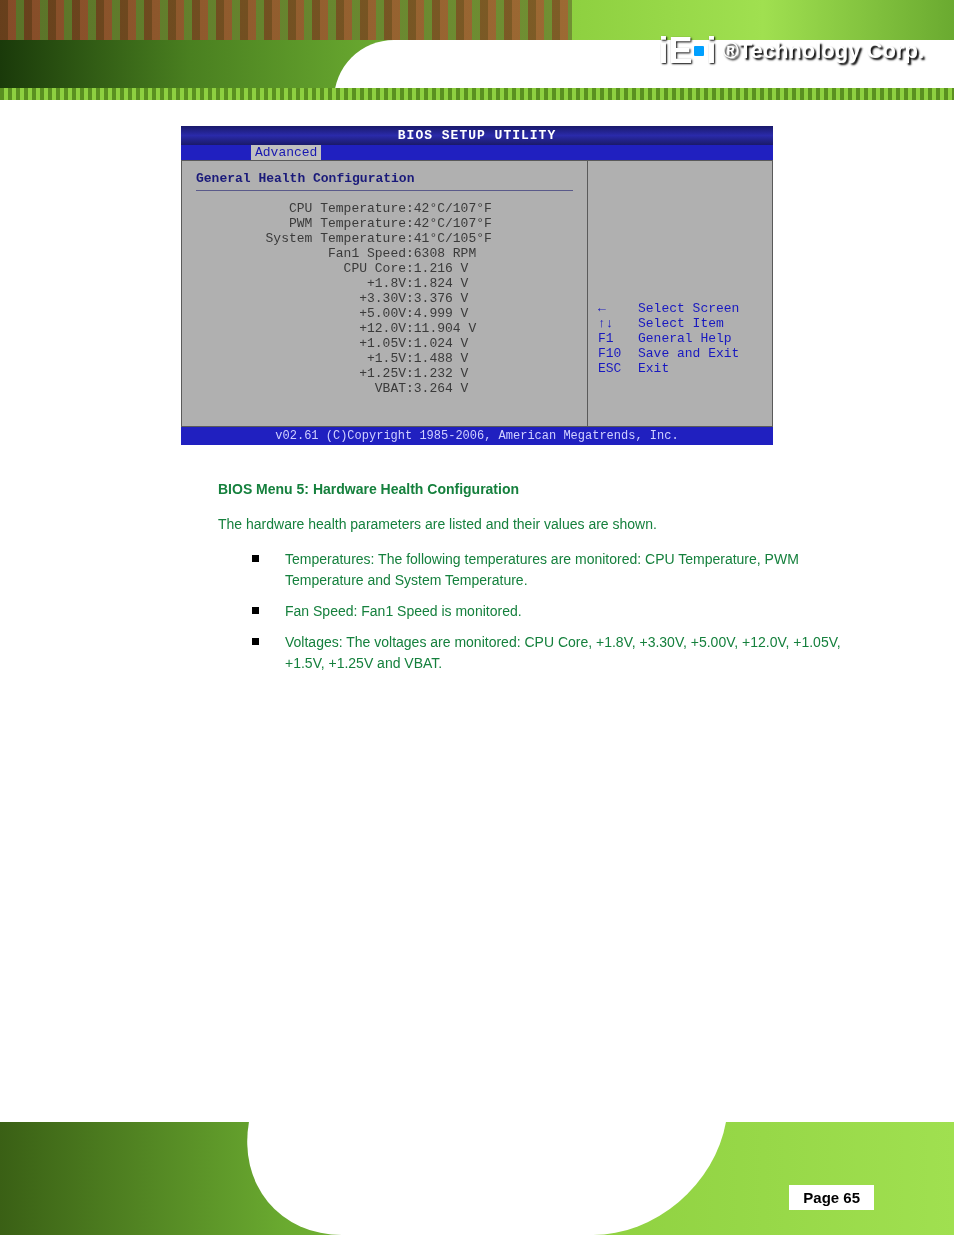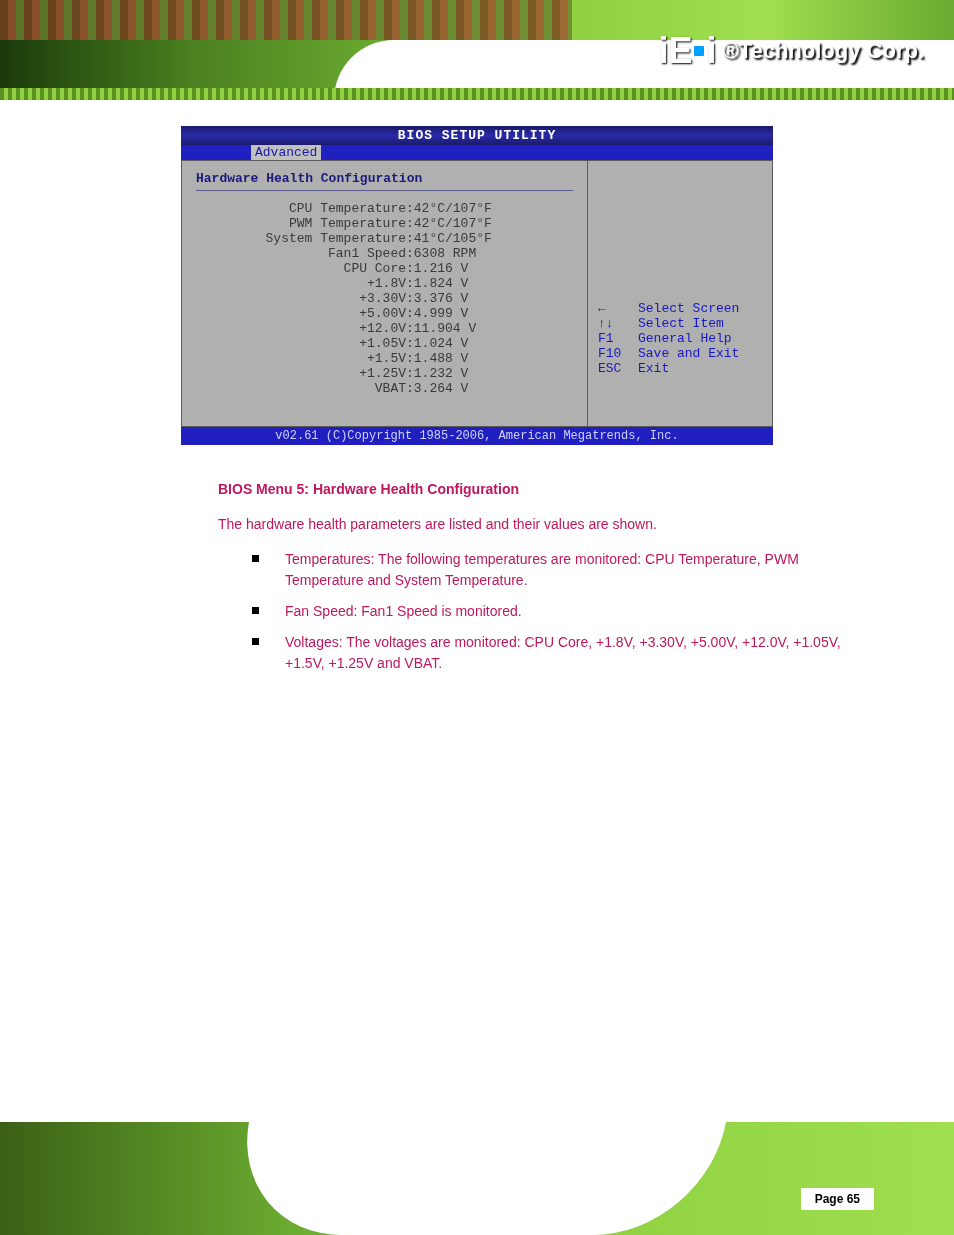--- a/index.html
+++ b/index.html
@@ -58,40 +58,40 @@
   .bios-row { display: flex; text-align: right; }
   .bios-label { width: 210px; }
   .bios-val { }
   .bios-help { position: absolute; bottom: 50px; left: 10px; color: #1818c0; }
   .bios-help div { display: flex; }
   .bios-help-key { width: 40px; }
   .bios-footer {
     background: #2020c0; color: #d0d0ff; text-align: center; padding: 2px 0; font-size: 12px;
   }
 
-  .doc-body { padding: 20px 100px 0 218px; font-size: 14px; color: #be185d; }
+  .doc-body { padding: 20px 100px 0 218px; font-size: 14px; color: #15803d; }
   .doc-body p { margin: 14px 0; line-height: 1.5; }
   .bold { font-weight: bold; }
   .subhead { font-weight: bold; margin: 14px 0 10px 0; }
   .bullet-row { display: flex; align-items: flex-start; margin: 10px 0 10px 34px; }
   .bullet-sq { width: 7px; height: 7px; background: #000; margin-top: 6px; margin-right: 26px; flex-shrink: 0; }
   .bullet-text { flex: 1; line-height: 1.5; }
 
   .footer-band {
     position: absolute; bottom: 0; left: 0; width: 100%; height: 113px;
     background: linear-gradient(90deg, #3a6015 0%, #6aaa30 30%, #8ed040 60%, #a0e050 100%);
     overflow: hidden;
   }
   .footer-band::before {
     content: ""; position: absolute; top: 0; left: 25%; width: 50%; height: 100%;
     background: #fff; border-radius: 0 0 120px 120px; transform: skewX(-10deg);
   }
   .page-num {
     position: absolute; bottom: 25px; right: 80px; z-index: 3;
-    background: #fff; color: #000; font-weight: bold; padding: 4px 14px; font-size: 12px;
+    background: #fff; color: #000; font-weight: bold; padding: 4px 14px; font-size: 15px;
   }
 </style>
 </head>
 <body>
 
 <div class="header-band">
   <div class="green-stripe"></div>
   <div class="logo-area">
     <span class="logo-iei">
       <span>i</span>
@@ -103,21 +103,21 @@
   </div>
 </div>
 
 <div class="bios-window">
   <div class="bios-title">BIOS SETUP UTILITY</div>
   <div class="bios-tabs">
     <span class="bios-tab-active">Advanced</span>
   </div>
   <div class="bios-body">
     <div class="bios-left">
-      <div class="bios-section">Hardware Health Configuration</div>
+      <div class="bios-section">General Health Configuration</div>
       <div class="bios-row">
           <span class="bios-label">CPU Temperature</span>
           <span class="bios-val">:42°C/107°F</span>
         </div>
       <div class="bios-row">
           <span class="bios-label">PWM Temperature</span>
           <span class="bios-val">:42°C/107°F</span>
         </div>
       <div class="bios-row">
           <span class="bios-label">System Temperature</span>

